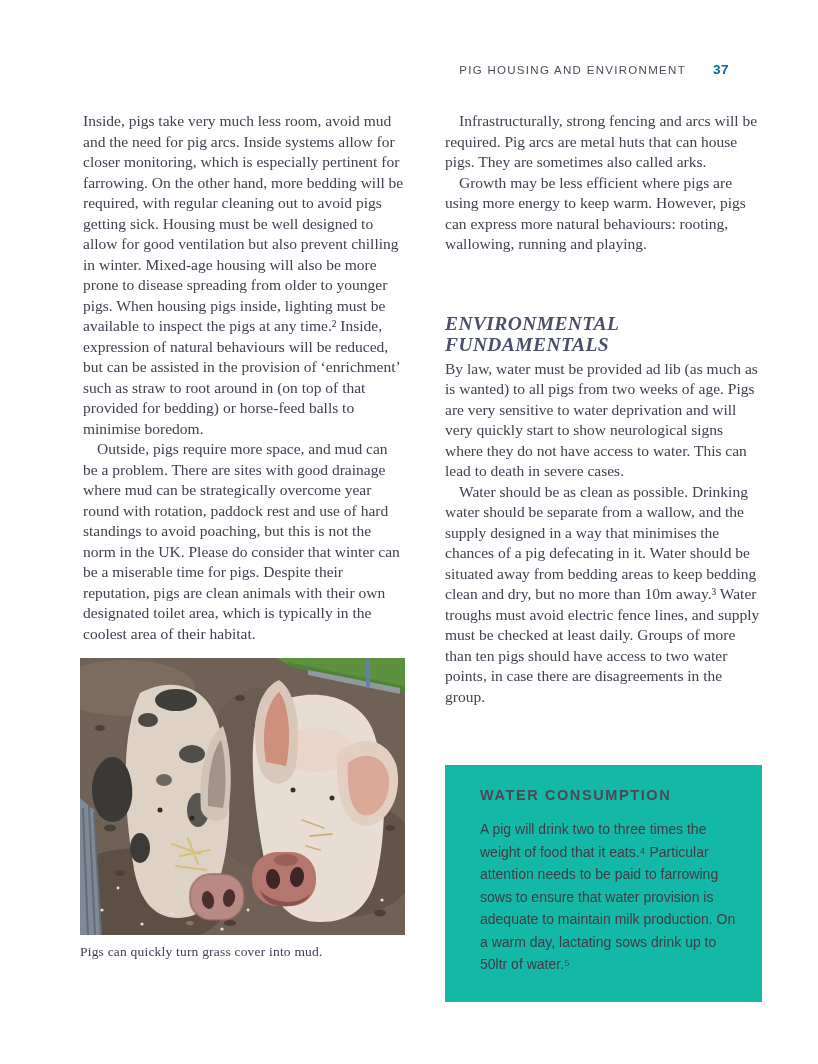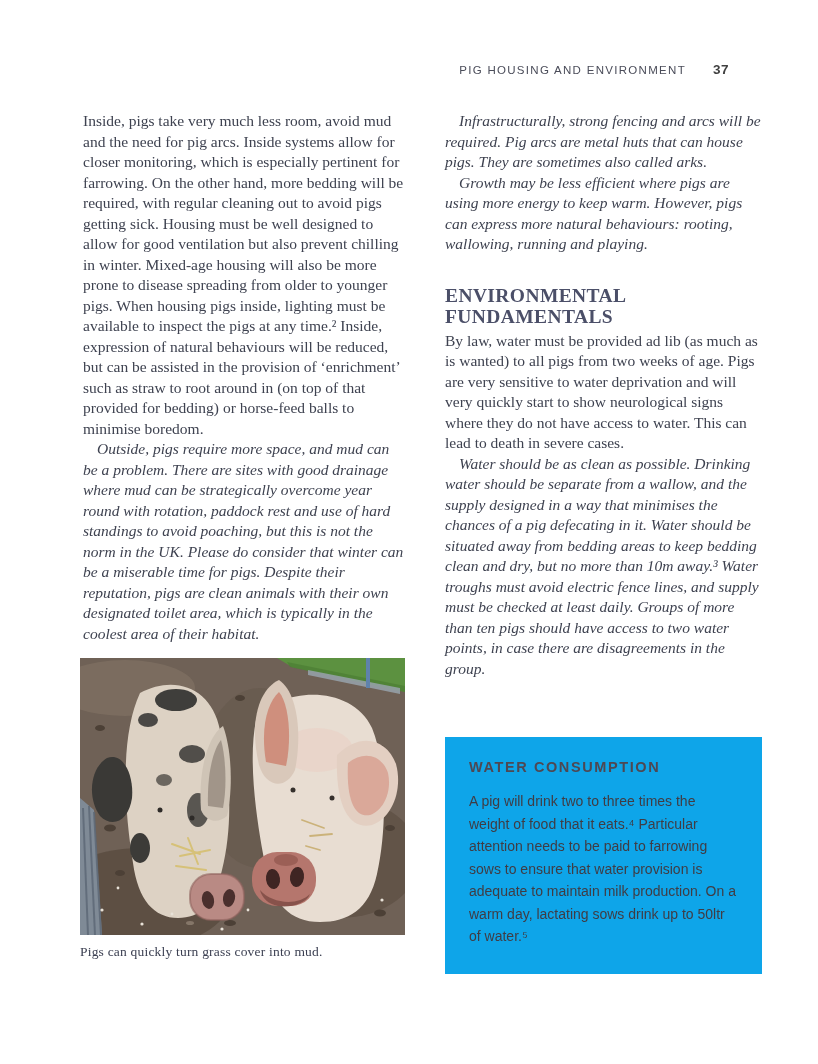--- a/index.html
+++ b/index.html
@@ -21,40 +21,41 @@
     padding-right: 22px;
     font-family: "Liberation Sans", sans-serif;
     font-size: 11.5px;
     letter-spacing: 1.3px;
     color: #4a4c59;
   }
   .page-number {
     font-weight: bold;
     font-size: 13.5px;
     letter-spacing: 0.5px;
-    color: #404040;
+    color: #0369a1;
   }
   .cols { display: flex; gap: 40px; margin-top: 34px; }
   .col-left  { width: 322px; }
   .col-right { width: 337px; }
   p.body {
     margin: 0;
     font-size: 15.5px;
     line-height: 20.5px;
     color: #3e4250;
     text-align: left;
   }
-  p.indent { text-indent: 14px; font-style: italic; }
+  p.indent { text-indent: 14px; }
   h2.section-heading {
-    margin: 30px 0 3px 0;
+    margin: 58px 0 3px 0;
     font-size: 19.5px;
     line-height: 21.5px;
     letter-spacing: 0.4px;
     color: #4b4f68;
     font-weight: bold;
+    font-style: italic;
   }
   h3.subheading {
     margin: 3px 0 1px 0;
     font-size: 16px;
     line-height: 21px;
     color: #30333e;
     font-weight: bold;
   }
   figure.photo {
     margin: 14px 0 0 -3px;
@@ -67,22 +68,22 @@
     margin-left: -3px;
     font-size: 13.5px;
     font-weight: normal;
     letter-spacing: 0.2px;
     color: #3c4052;
   }
   aside.infobox {
     margin-top: 58px;
     width: 317px;
     box-sizing: border-box;
-    background: #0ea5e9;
-    padding: 22px 24px 26px 24px;
+    background: #14b8a6;
+    padding: 22px 24px 26px 35px;
     font-family: "Liberation Sans", sans-serif;
   }
   .infobox-title {
     margin: 0 0 15px 0;
     font-size: 14.5px;
     font-weight: bold;
     letter-spacing: 1.6px;
     color: #4e4853;
   }
   .infobox-body {

